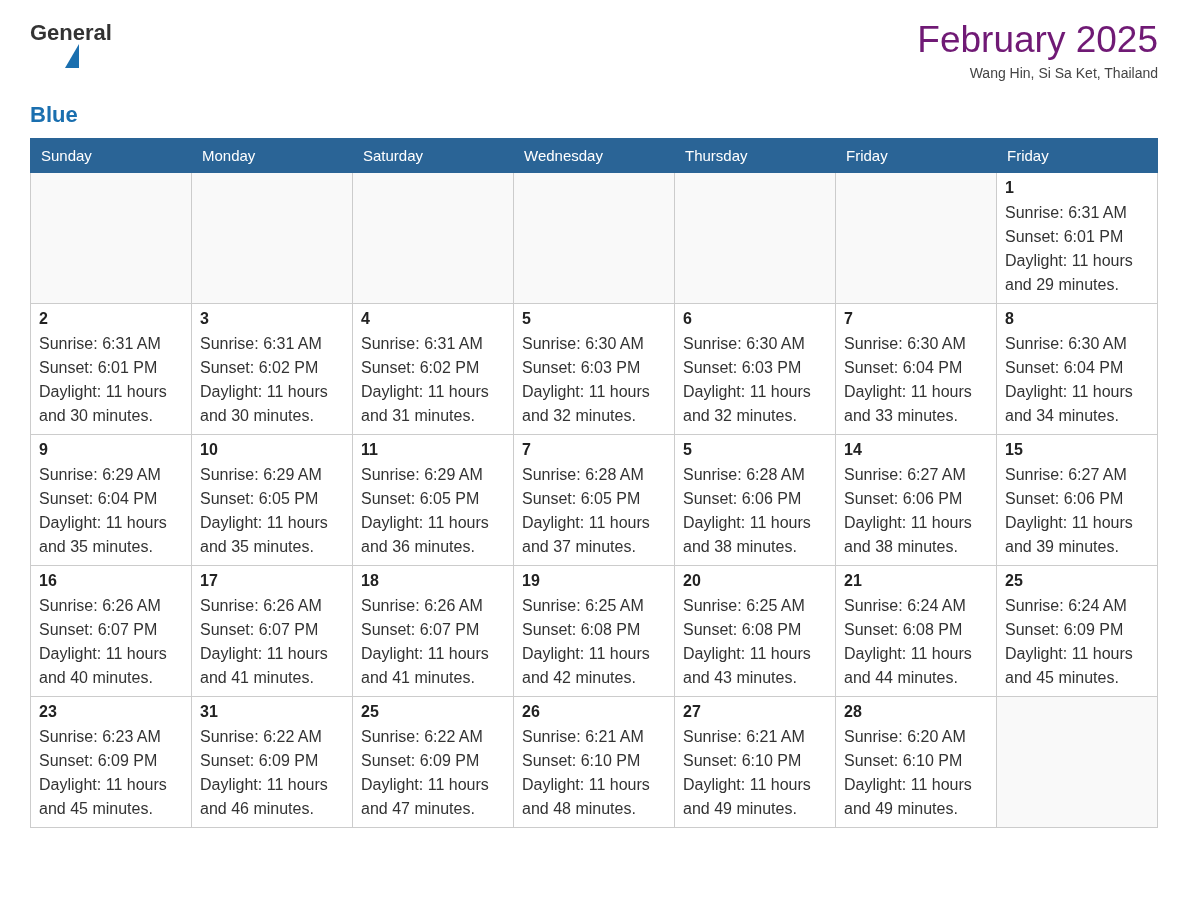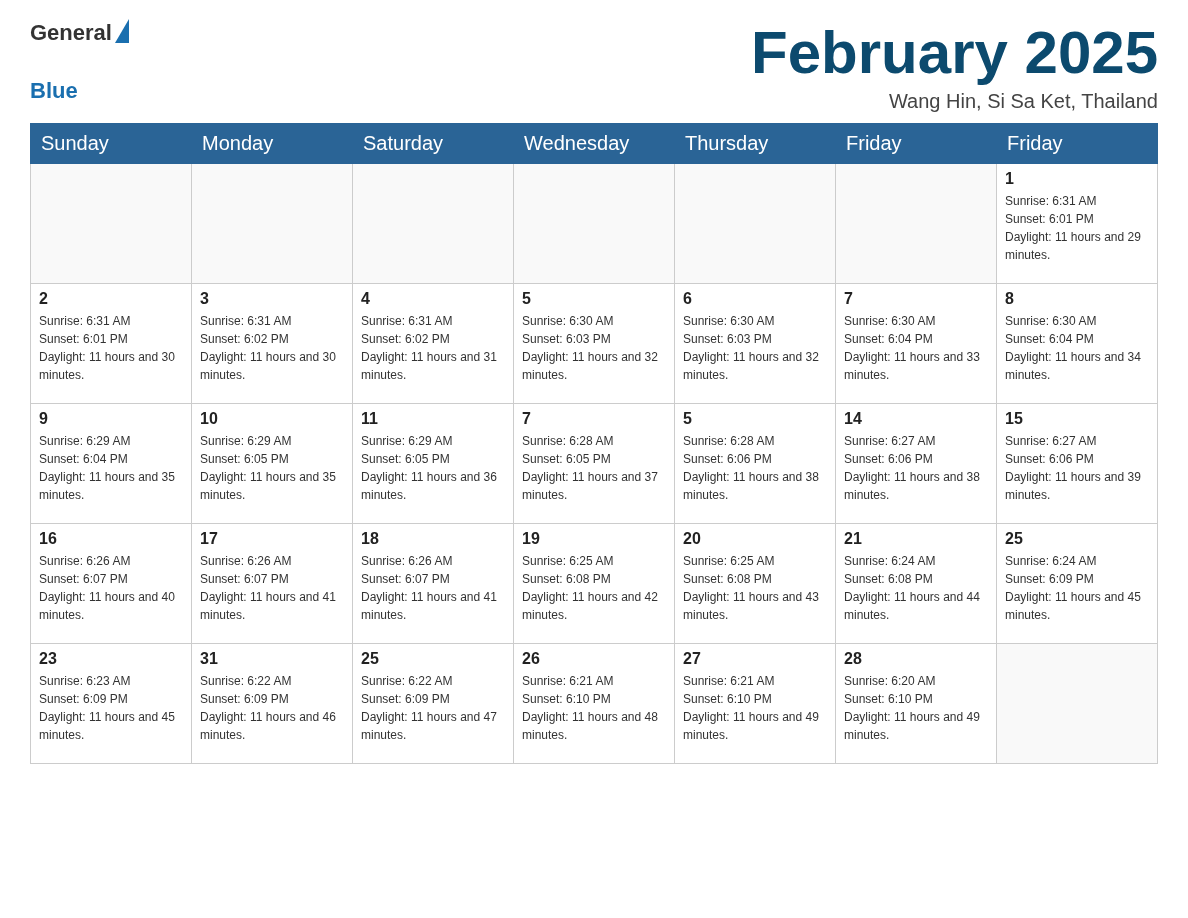--- a/index.html
+++ b/index.html
@@ -24,39 +24,39 @@
     .logo-text-blue {
       font-size: 22px;
       font-weight: bold;
       color: #1a6faf;
       margin-top: 32px;
     }
     .title-section {
       text-align: right;
     }
     .month-title {
-      font-size: 60px;
-      font-weight: bold;
-      color: #0c4a6e;
+      font-size: 37px;
+      font-weight: normal;
+      color: #701a75;
       line-height: 1.1;
     }
     .location-title {
-      font-size: 20px;
+      font-size: 14px;
       color: #444;
       margin-top: 4px;
     }
     .calendar {
       width: 100%;
       border-collapse: collapse;
       margin-top: 10px;
     }
     .calendar th {
       background-color: #2a6496;
       color: #fff;
-      font-size: 20px;
+      font-size: 15px;
       font-weight: normal;
       padding: 8px 10px;
       text-align: left;
       border: 1px solid #2a6496;
     }
     .calendar td {
       border: 1px solid #ccc;
       vertical-align: top;
       padding: 6px 8px;
       width: calc(100% / 7);
@@ -66,32 +66,33 @@
       background: #f9f9f9;
     }
     .day-number {
       font-size: 16px;
       font-weight: bold;
       color: #222;
       display: block;
       margin-bottom: 4px;
     }
     .day-info {
-      font-size: 12px;
+      font-size: 16px;
       color: #333;
       line-height: 1.5;
     }
     .logo-wrapper {
       display: flex;
       flex-direction: column;
       align-items: flex-start;
     }
     .logo-line1 {
       display: flex;
       align-items: center;
+      flex-direction: column;
     }
     .triangle-icon {
       display: inline-block;
       width: 0;
       height: 0;
       border-left: 14px solid transparent;
       border-right: 0px solid transparent;
       border-bottom: 24px solid #1a6faf;
       margin-left: 3px;
       position: relative;

